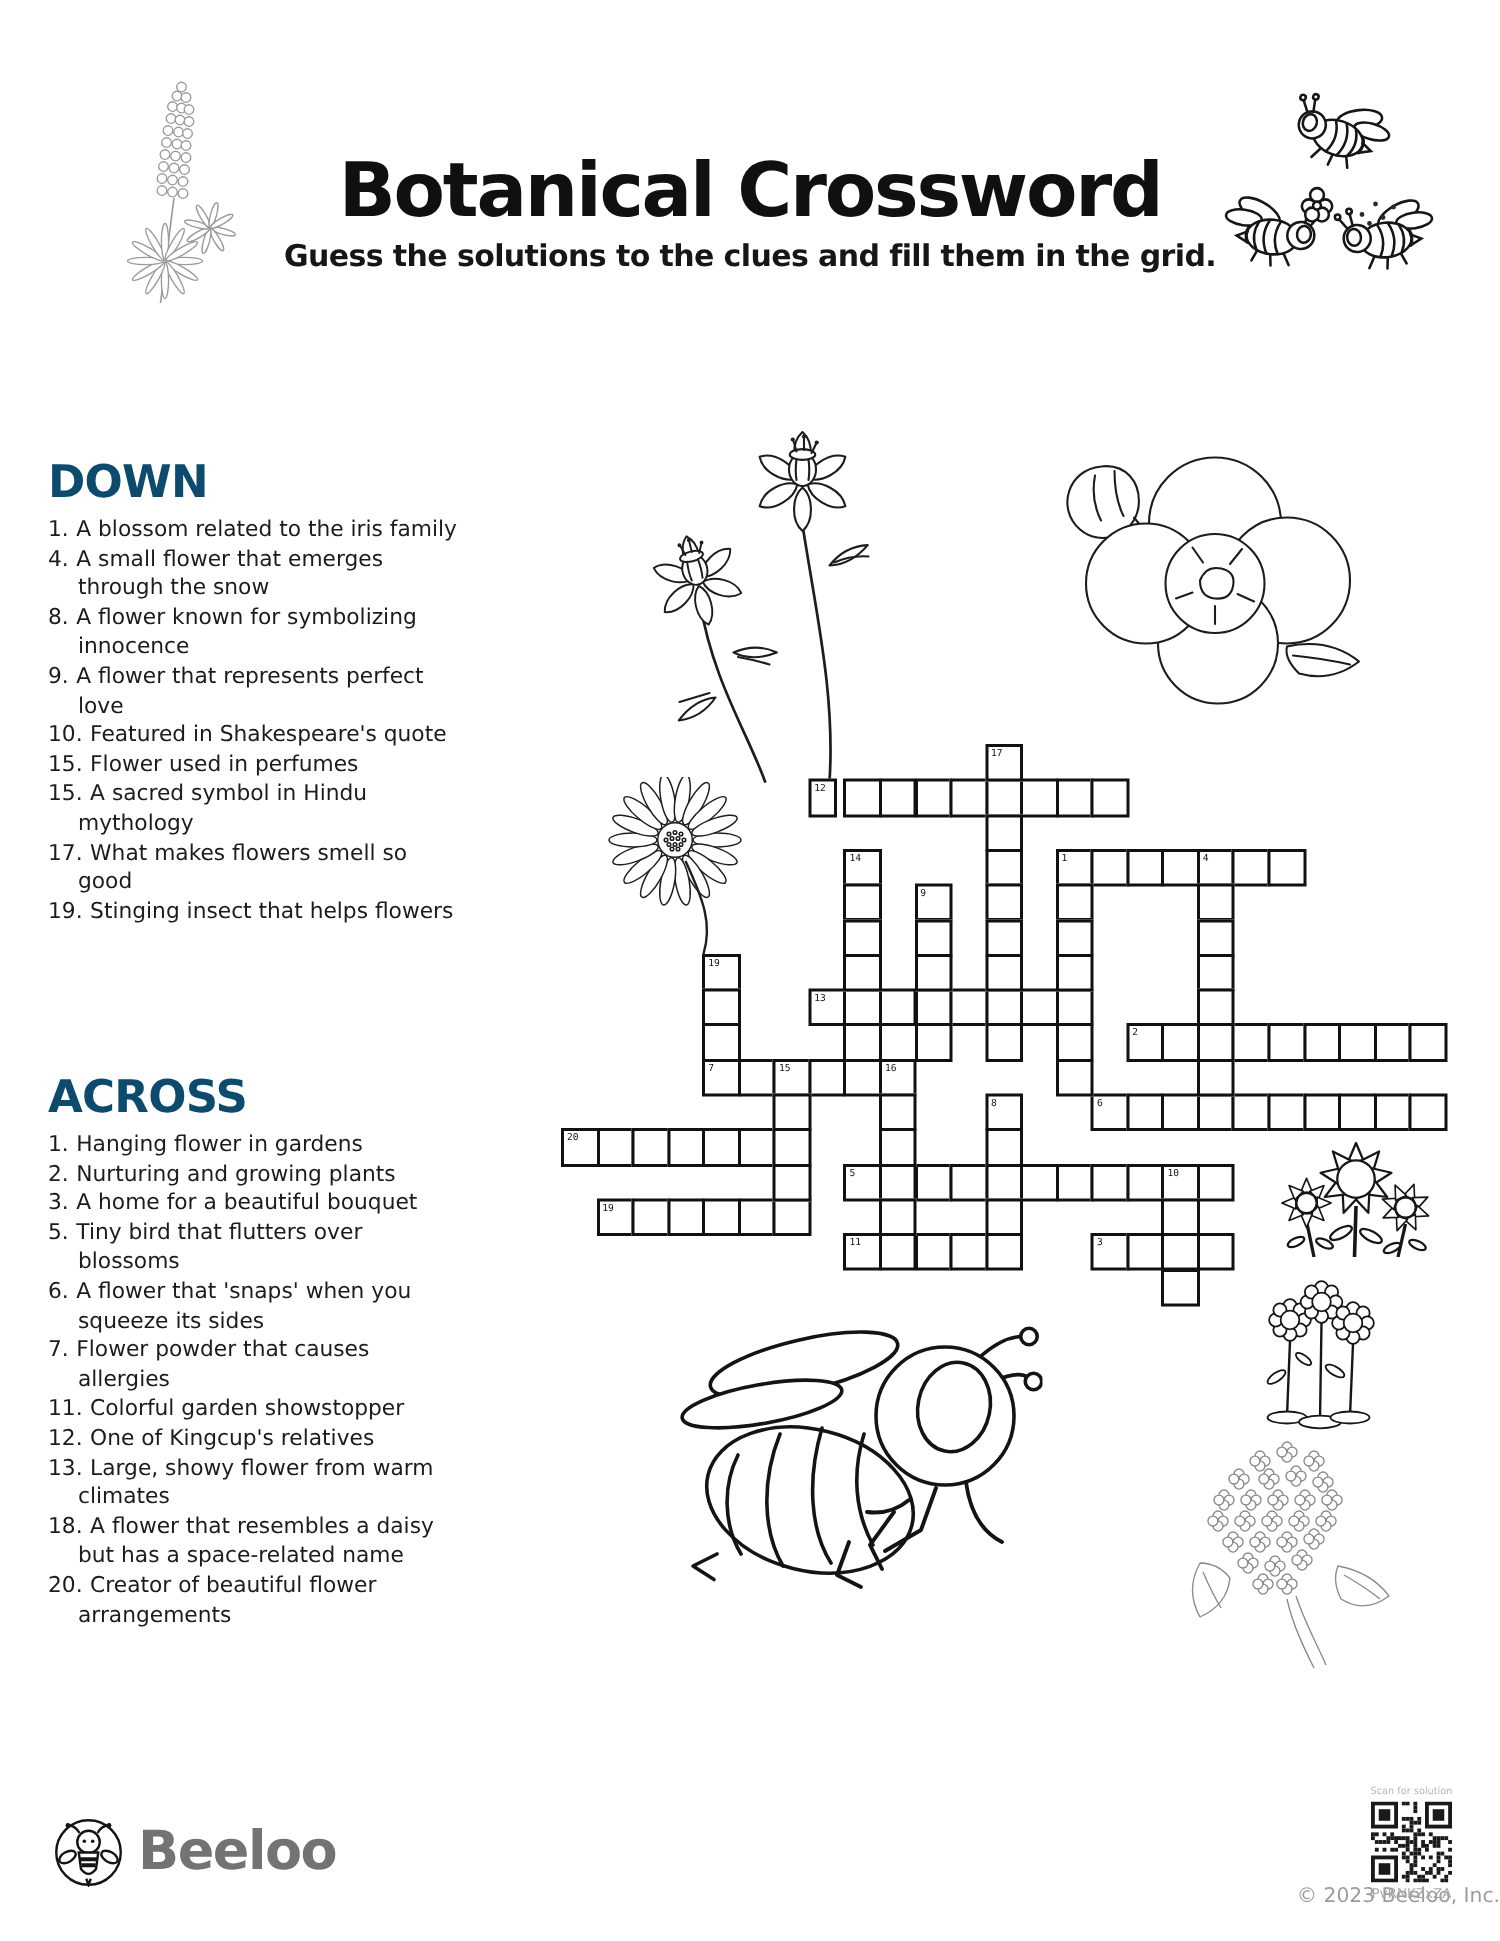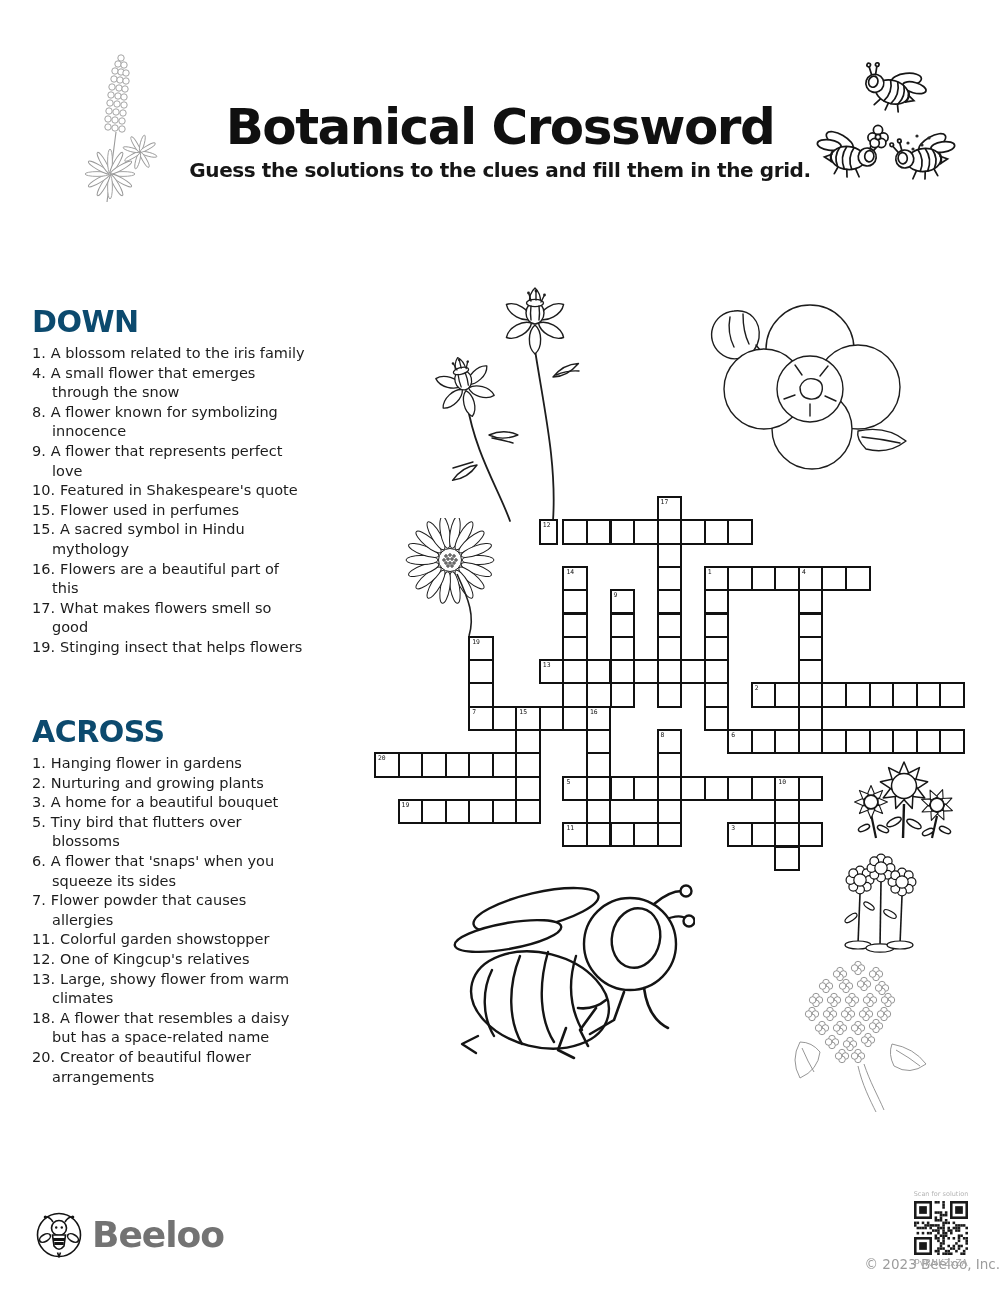--- a/index.html
+++ b/index.html
@@ -139,21 +139,20 @@
   <section class="clues clues-down">
     <h2>DOWN</h2>
     <div class="clue-list">
         <div class="clue"><span class="cnum">1.</span><span>A blossom related to the iris family</span></div>
         <div class="clue"><span class="cnum">4.</span><span>A small flower that emerges through the snow</span></div>
         <div class="clue"><span class="cnum">8.</span><span>A flower known for symbolizing innocence</span></div>
         <div class="clue"><span class="cnum">9.</span><span>A flower that represents perfect love</span></div>
         <div class="clue"><span class="cnum">10.</span><span>Featured in Shakespeare's quote</span></div>
         <div class="clue"><span class="cnum">15.</span><span>Flower used in perfumes</span></div>
         <div class="clue"><span class="cnum">15.</span><span>A sacred symbol in Hindu mythology</span></div>
-        <div class="clue"><span class="cnum">16.</span><span>Flowers are a beautiful part of this</span></div>
         <div class="clue"><span class="cnum">17.</span><span>What makes flowers smell so good</span></div>
         <div class="clue"><span class="cnum">19.</span><span>Stinging insect that helps flowers</span></div>
       </div>
   </section>
 
   <section class="clues clues-across">
     <h2>ACROSS</h2>
     <div class="clue-list">
         <div class="clue"><span class="cnum">1.</span><span>Hanging flower in gardens</span></div>
         <div class="clue"><span class="cnum">2.</span><span>Nurturing and growing plants</span></div>

